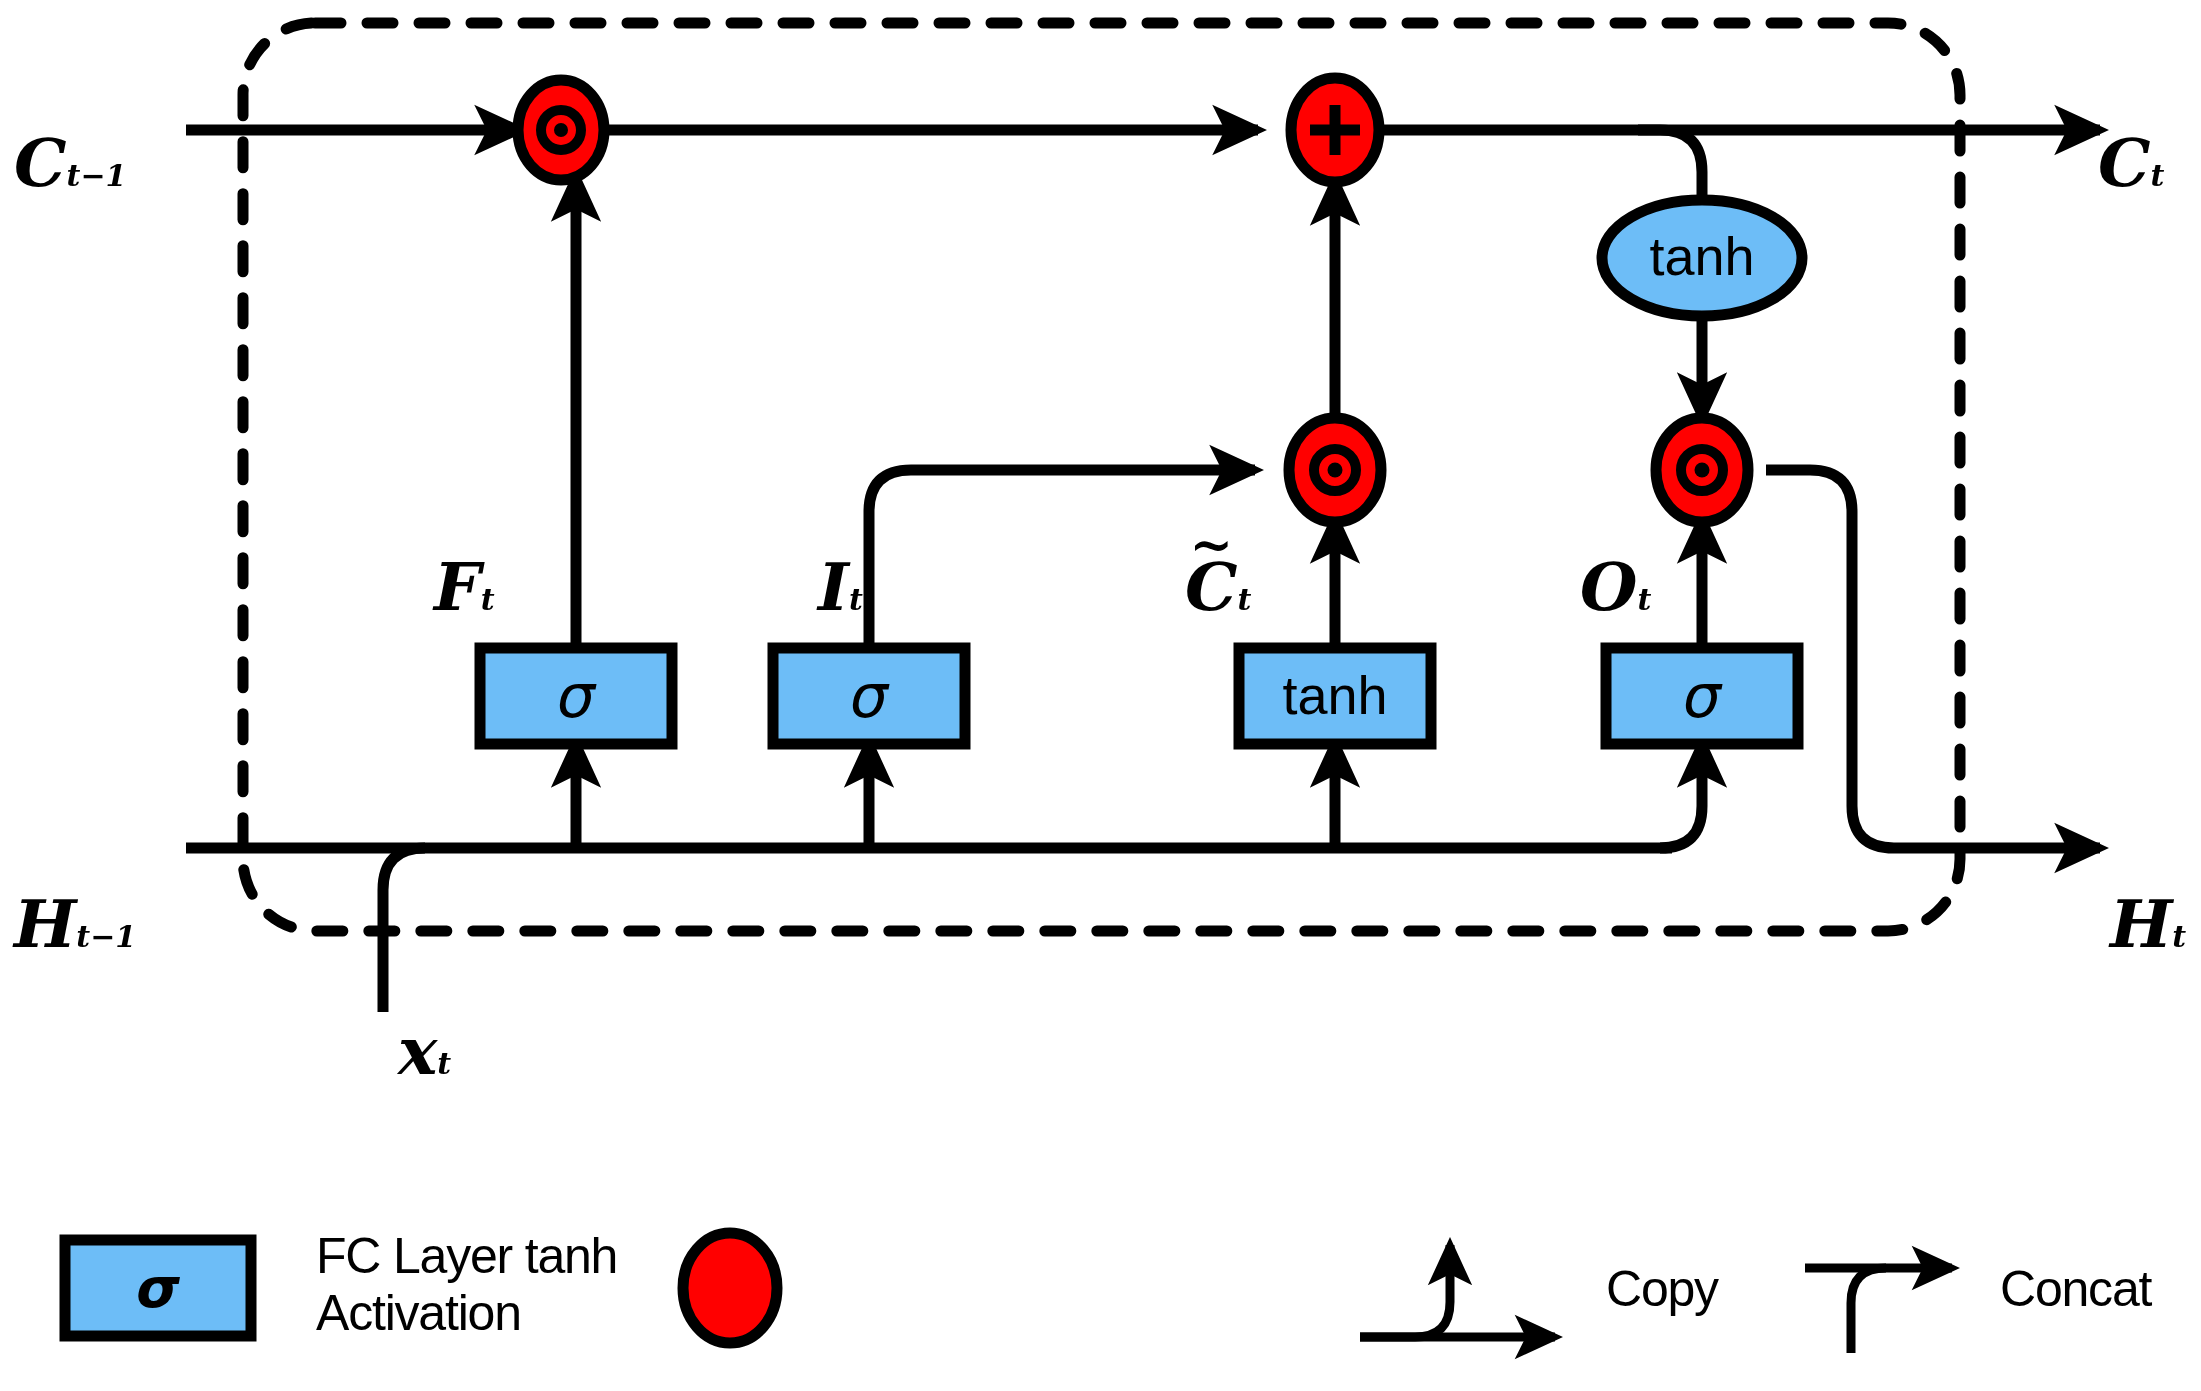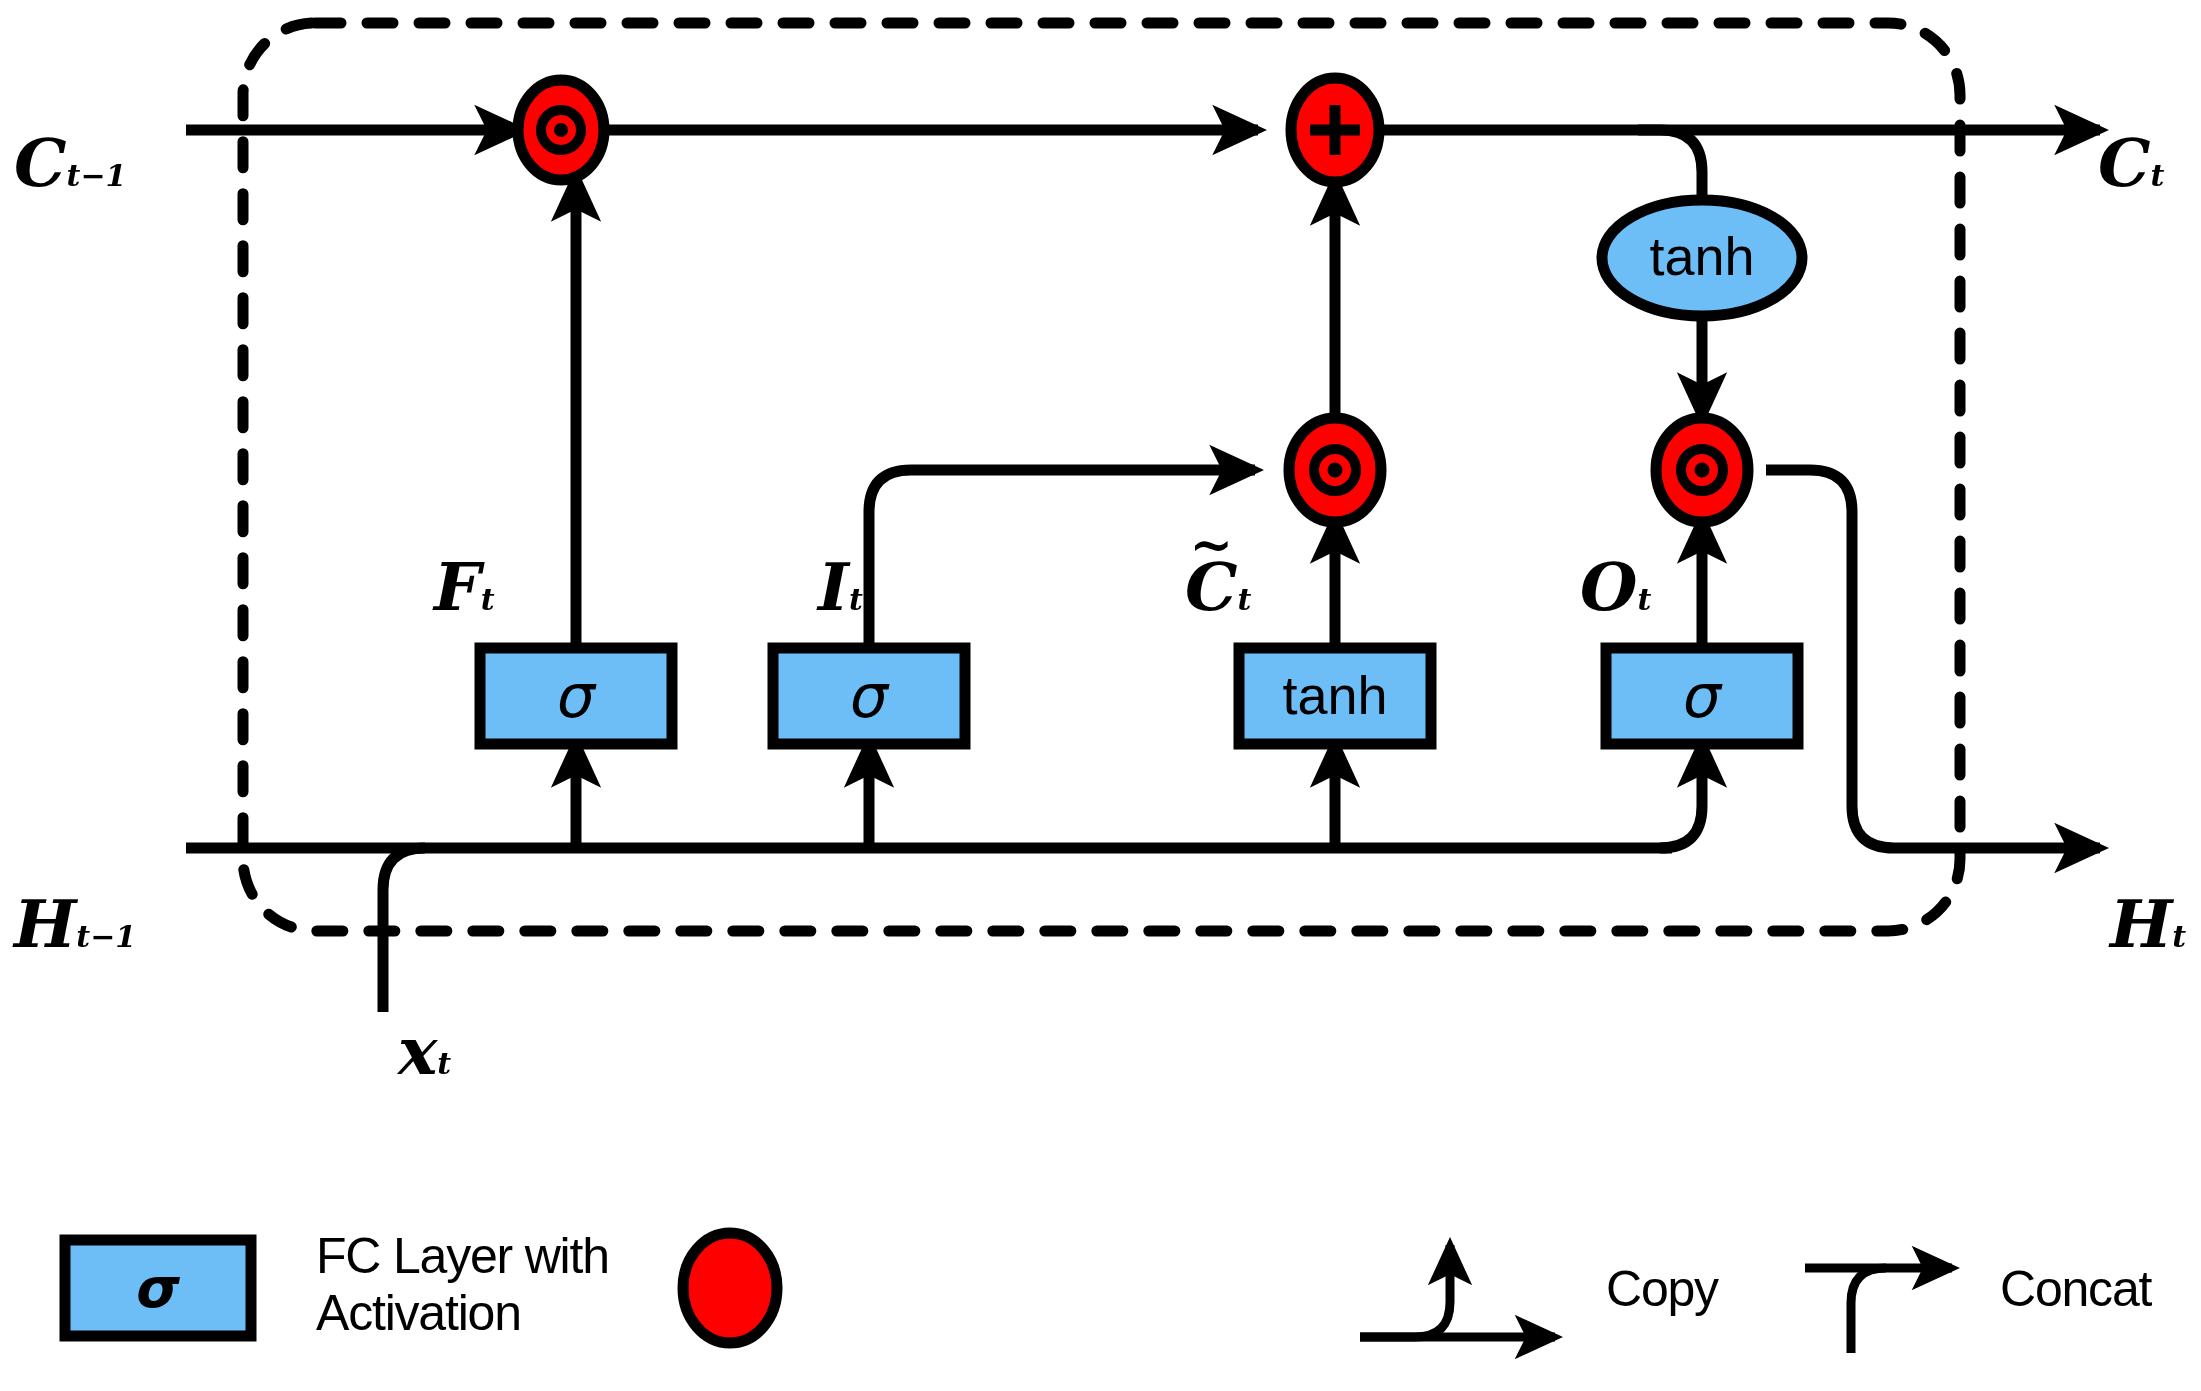--- a/index.html
+++ b/index.html
@@ -216,21 +216,21 @@
       <span style="position:absolute; left:50%; top:-34px; transform:translateX(-50%); font-size:52px; font-style:normal;">~</span>
       <span>C</span>
     </span><span class="sub">t</span>
   </div>
 
   <div class="mathlabel" style="position:absolute; left:1552px; top:548px;margin-left:28px;">
     <span>O</span><span class="sub">t</span>
   </div>
 
   <div style="position:absolute; left:316px; top:1228px; line-height:1.14;">
-    <div class="legendtext">FC Layer with</div>
+    <div class="legendtext">FC Layer tanh</div>
     <div class="legendtext">Activation</div>
   </div>
 
 
   <div class="legendtext" style="position:absolute; left:1606px; top:1260px;">Copy</div>
 
   <div class="legendtext" style="position:absolute; left:2000px; top:1260px;">Concat</div>
 
 </div>
 

